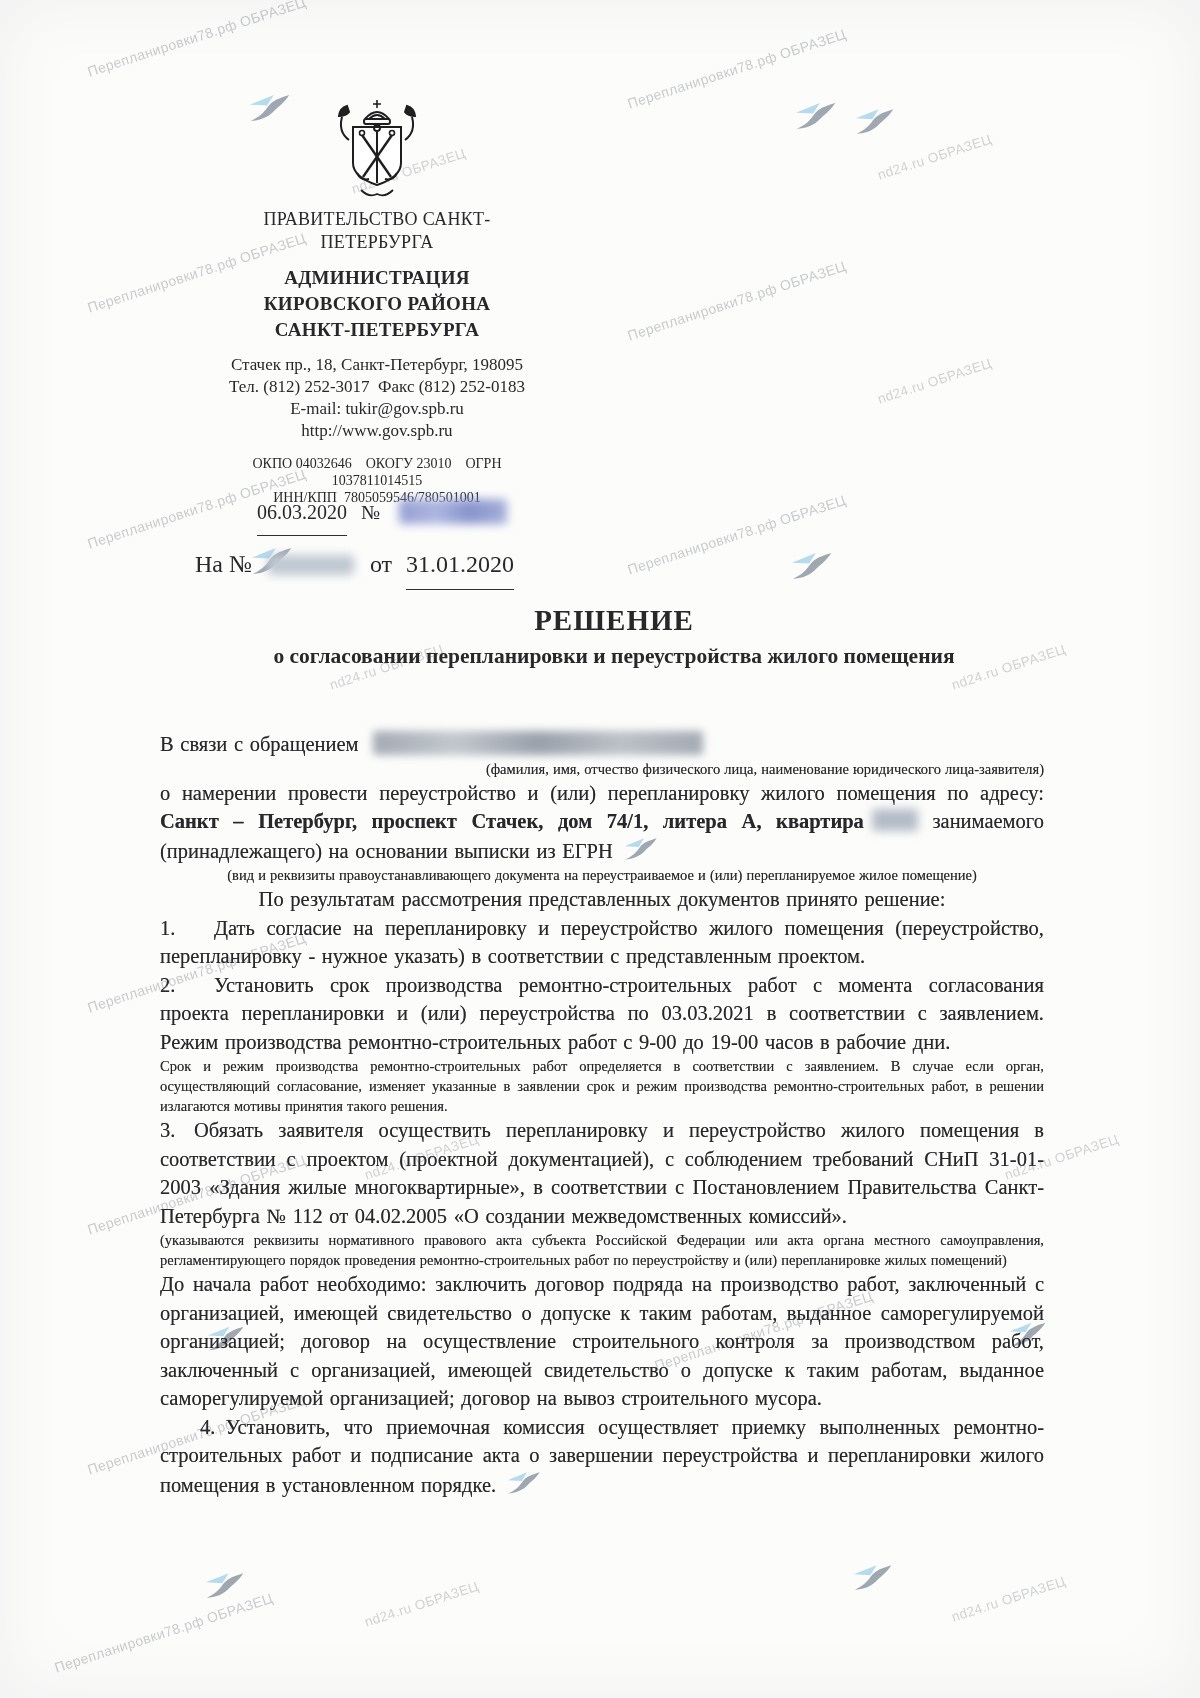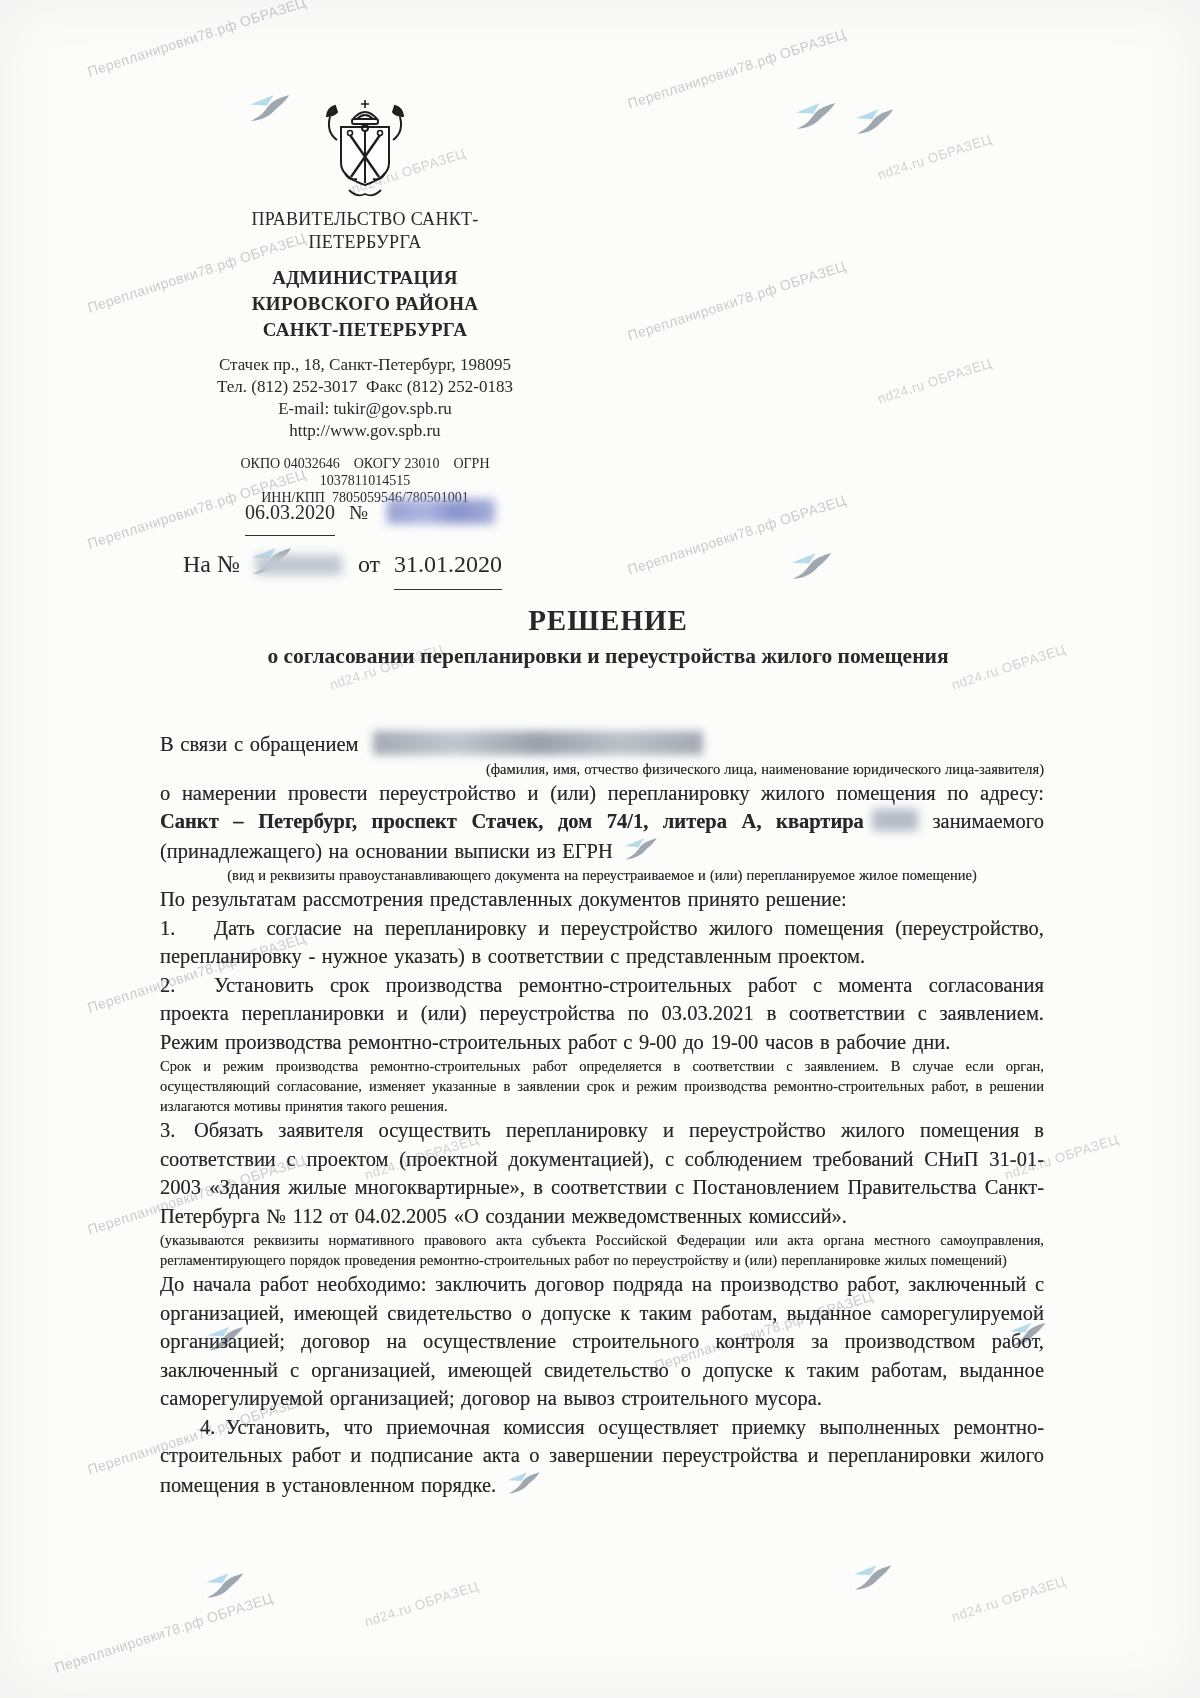--- a/index.html
+++ b/index.html
@@ -19,21 +19,21 @@
   .wm{
     position:absolute;z-index:0;
     font-family:"Liberation Sans", sans-serif;
     font-size:14px;letter-spacing:.4px;white-space:nowrap;
     color:#a3a8ad;opacity:.58;
     transform:rotate(-18deg);transform-origin:0 50%;
   }
   .wm.b2{font-size:13.5px;opacity:.5;}
   .bird{position:absolute;z-index:0;opacity:.85;}
   
-  .content{position:absolute;inset:0;z-index:1;}
+  .content{position:absolute;inset:0;z-index:1;margin-left:12px;}
   .letterhead{
     position:absolute;left:195px;top:96px;width:340px;
     text-align:center;
   }
   .emblem{display:block;margin:0 auto 6px auto;}
   .gov{font-size:18px;line-height:23px;letter-spacing:.3px;width:270px;margin:6px auto 0 auto;}
   .org{font-size:19px;font-weight:bold;line-height:26px;margin-top:11px;letter-spacing:.3px;}
   .contact{font-size:17px;line-height:22px;margin-top:11px;}
   .codes{font-size:14px;line-height:17px;margin-top:13px;}
   .ref1{position:absolute;left:245px;top:499px;font-size:20px;white-space:nowrap;}
@@ -49,21 +49,21 @@
   .blob-name{
     width:330px;height:24px;margin-left:14px;vertical-align:-4px;
     background:linear-gradient(90deg,#9aa2ac,#bcc2ca 25%,#8e97a2 50%,#b5bbc3 75%,#9aa2ac);
     filter:blur(4.5px);opacity:.9;
   }
   .blob-apt{width:46px;height:22px;margin-left:8px;background:#b4bcc7;filter:blur(5px);vertical-align:-3px;}
   .title-wrap{position:absolute;left:16px;right:0;top:604px;text-align:center;}
   .heading{font-size:29px;font-weight:bold;letter-spacing:1px;margin:0;}
   .subheading{font-size:21.5px;font-weight:bold;margin:7px 0 0 0;}
   .doc-body{
-    position:absolute;left:160px;top:730px;width:884px;
+    position:absolute;left:148px;top:730px;width:884px;
     font-size:20.5px;line-height:28.5px;text-align:justify;word-spacing:1.5px;
     text-shadow:0 0 .4px rgba(40,40,45,.55);
   }
   .doc-body p{margin:0;}
   .small{font-size:14.5px;line-height:20px;word-spacing:.5px;}
   .num{display:inline-block;}
   .w-wide{width:54px;}
   .w-mid{width:34px;}
   .indent{text-indent:40px;}
   .num-4{margin-right:10px;}
@@ -193,21 +193,21 @@
     <div class="subheading">о согласовании перепланировки и переустройства жилого помещения</div>
   </div>
 
   <div class="doc-body">
     <p style="text-align:left"><span>В связи с обращением</span><span class="blob blob-name"></span></p>
     <p class="small" style="text-align:right">(фамилия, имя, отчество физического лица, наименование юридического лица-заявителя)</p>
     <p><span>о намерении провести переустройство и (или) перепланировку жилого помещения по адресу: </span><b>Санкт – Петербург, проспект Стачек, дом 74/1, литера А, квартира</b><span class="blob blob-apt"></span><span> занимаемого (принадлежащего) на основании выписки из ЕГРН</span><svg class="inline-bird" width="36" height="25">
           <use href="#bird"></use>
         </svg></p>
     <p class="small" style="text-align:center">(вид и реквизиты правоустанавливающего документа на переустраиваемое и (или) перепланируемое жилое помещение)</p>
-    <p style="text-align:left">По результатам рассмотрения представленных документов принято решение:</p>
+    <p style="text-align:center">По результатам рассмотрения представленных документов принято решение:</p>
     <p><span class="num w-wide">1.</span><span>Дать согласие на перепланировку и переустройство жилого помещения (переустройство, перепланировку - нужное указать) в соответствии с представленным проектом.</span></p>
     <p><span class="num w-wide">2.</span><span>Установить срок производства ремонтно-строительных работ с момента согласования проекта перепланировки и (или) переустройства по 03.03.2021 в соответствии с заявлением. Режим производства ремонтно-строительных работ с 9-00 до 19-00 часов в рабочие дни.</span></p>
     <p class="small">Срок и режим производства ремонтно-строительных работ определяется в соответствии с заявлением. В случае если орган, осуществляющий согласование, изменяет указанные в заявлении срок и режим производства ремонтно-строительных работ, в решении излагаются мотивы принятия такого решения.</p>
     <p><span class="num w-mid">3.</span><span>Обязать заявителя осуществить перепланировку и переустройство жилого помещения в соответствии с проектом (проектной документацией), с соблюдением требований СНиП 31-01-2003 «Здания жилые многоквартирные», в соответствии с Постановлением Правительства Санкт-Петербурга № 112 от 04.02.2005 «О создании межведомственных комиссий».</span></p>
     <p class="small">(указываются реквизиты нормативного правового акта субъекта Российской Федерации или акта органа местного самоуправления, регламентирующего порядок проведения ремонтно-строительных работ по переустройству и (или) перепланировке жилых помещений)</p>
     <p>До начала работ необходимо: заключить договор подряда на производство работ, заключенный с организацией, имеющей свидетельство о допуске к таким работам, выданное саморегулируемой организацией; договор на осуществление строительного контроля за производством работ, заключенный с организацией, имеющей свидетельство о допуске к таким работам, выданное саморегулируемой организацией; договор на вывоз строительного мусора.</p>
     <p class="indent"><span class="num-4">4.</span><span>Установить, что приемочная комиссия осуществляет приемку выполненных ремонтно-строительных работ и подписание акта о завершении переустройства и перепланировки жилого помещения в установленном порядке.</span><svg class="inline-bird" width="36" height="25">
           <use href="#bird"></use>
         </svg></p>
   </div>

